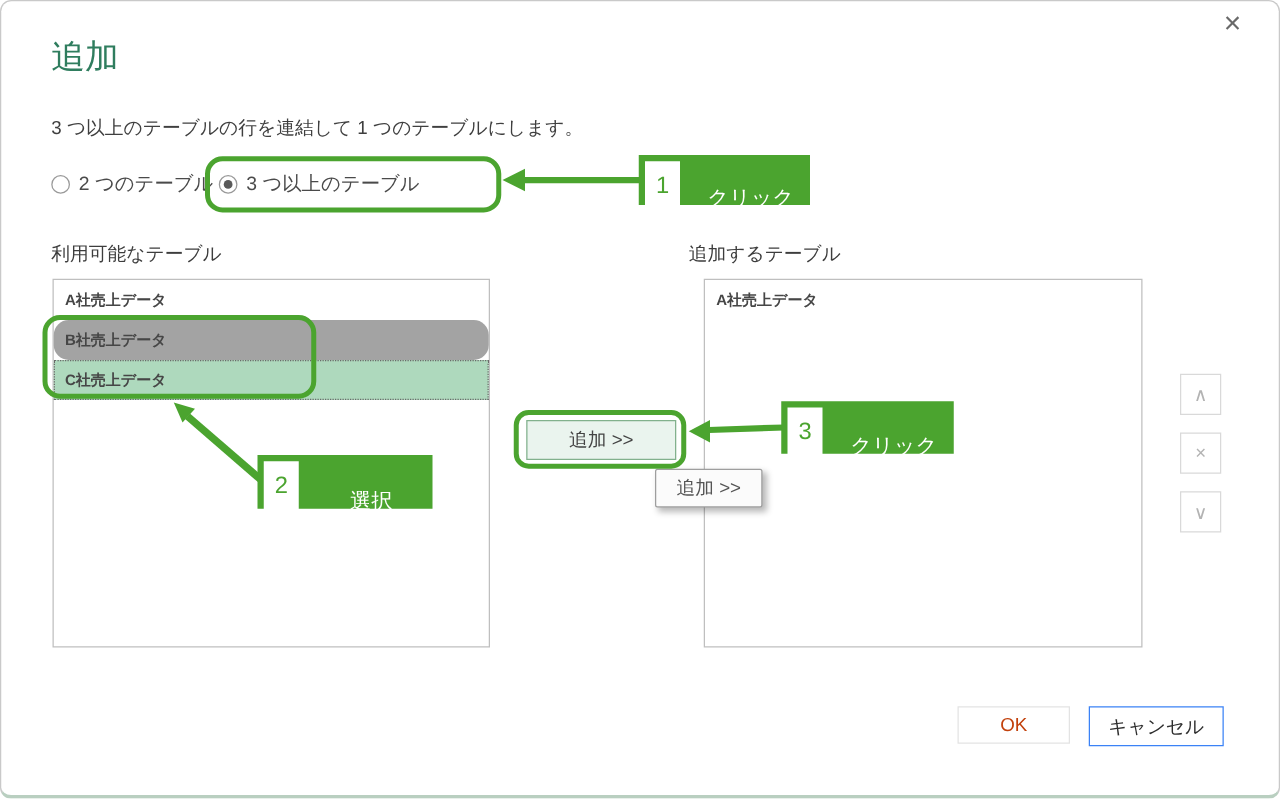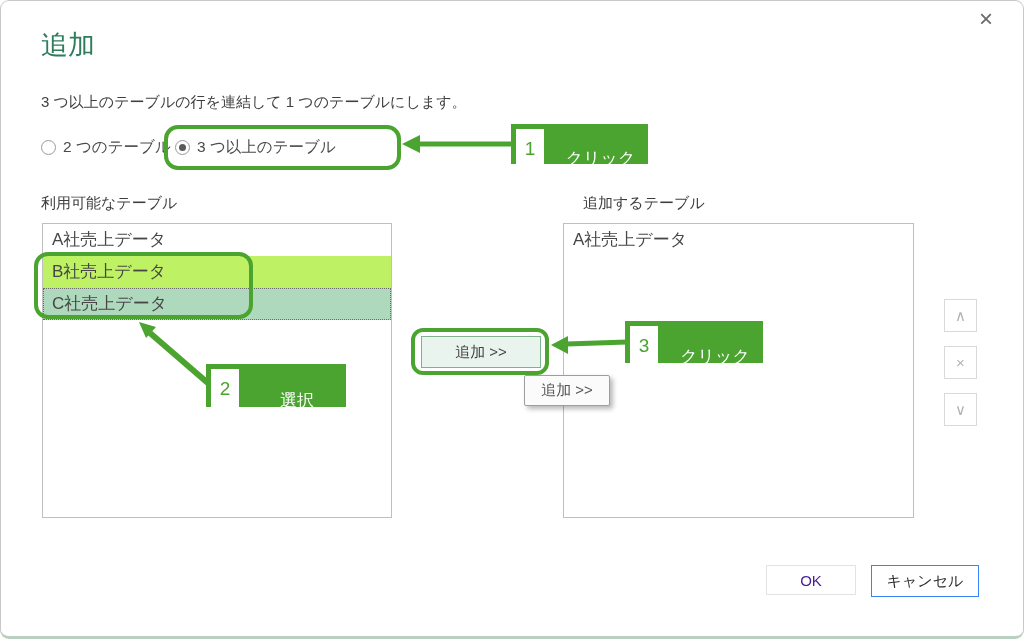--- a/index.html
+++ b/index.html
@@ -13,38 +13,38 @@
   .desc{position:absolute;left:40px;top:92px;font-size:15px;color:#3f3f3f;}
   .radio-item{position:absolute;top:136px;display:flex;align-items:center;gap:7px;
               font-size:15.5px;color:#4a4a4a;cursor:pointer;}
   .radio-circle{width:15px;height:15px;border:1px solid #999;border-radius:50%;
                 background:#fff;display:inline-flex;align-items:center;justify-content:center;
                 box-sizing:border-box;flex:0 0 auto;}
   .radio-dot{width:7px;height:7px;border-radius:50%;background:#5a5a5a;}
   .section-label{position:absolute;top:193px;font-size:15px;color:#3d3d3d;}
   .listbox{position:absolute;top:222px;width:350px;height:295px;border:1px solid #bfbfbf;
            background:#fff;box-sizing:border-box;}
-  .list-row{height:32px;line-height:32px;padding-left:9px;font-size:17px;color:#464646;
-            cursor:pointer;}
-  .row-sel-light{background:#bef264;}
+  .list-row{height:32px;line-height:32px;padding-left:9px;font-size:12px;color:#464646;
+            cursor:pointer;font-weight:bold;}
+  .row-sel-light{background:#a3a3a3;border-radius:12px;}
   .row-sel-focus{background:#aed9bd;outline:1px dotted #6a6a6a;outline-offset:-1px;}
   .add-btn{position:absolute;left:420px;top:335px;width:120px;height:32px;
            background:#eaf4ee;border:1px solid #82b18d;color:#444;font-size:15px;
            font-family:inherit;cursor:pointer;}
   .tooltip{position:absolute;left:523px;top:374px;width:84px;height:29px;
            background:#fbfbfb;border:1px solid #9e9e9e;border-radius:2px;
            box-shadow:3px 3px 5px rgba(0,0,0,0.28);display:flex;align-items:center;
            justify-content:center;font-size:15px;color:#555;}
   .side-btn{position:absolute;left:943px;width:33px;height:33px;background:#fff;
             border:1px solid #d9d9d9;color:#b3b3b3;font-size:15px;display:flex;
             align-items:center;justify-content:center;cursor:pointer;box-sizing:border-box;}
   .footer-btn{position:absolute;top:564px;box-sizing:border-box;background:#fff;
               font-size:15px;font-family:inherit;display:flex;align-items:center;
               justify-content:center;}
-  .ok{left:765px;width:90px;height:30px;border:1px solid #e3e3e3;color:#4c1d95;}
+  .ok{left:765px;width:90px;height:30px;border:1px solid #e3e3e3;color:#c2410c;}
   .cancel{left:870px;width:108px;height:32px;border:1px solid #3b82f6;color:#2e2e2e;cursor:pointer;}
   .ann-ring{position:absolute;border:4px solid #4ba42f;border-radius:14px;
             box-sizing:border-box;pointer-events:none;}
   .ring-radio{left:163px;top:124px;width:237px;height:45px;}
   .ring-items{left:33px;top:251px;width:219px;height:67px;}
   .ring-addbtn{left:410px;top:327px;width:138px;height:47px;border-radius:12px;}
   .ann-box{position:absolute;background:#4ba42f;color:#fff;overflow:visible;}
   .ann-box .ann-label{position:absolute;left:46px;right:4px;top:0;bottom:0;display:flex;
             align-items:center;justify-content:center;font-size:17px;color:#fff;margin-top:29px;}
   .ann-num{position:absolute;left:5px;top:5px;width:28px;height:40px;background:#fff;
@@ -71,21 +71,21 @@
       <span>2 つのテーブル</span>
     </div>
     <div class="radio-item" style="left:174px;">
       <span class="radio-circle">
         <span class="radio-dot"></span>
       </span>
       <span>3 つ以上のテーブル</span>
     </div>
 
     <div class="section-label" style="left:40px;">利用可能なテーブル</div>
-    <div class="section-label" style="left:582px;">追加するテーブル</div>
+    <div class="section-label" style="left:550px;">追加するテーブル</div>
 
     <div class="listbox" style="left:41px;">
       <div class="list-row">A社売上データ</div>
       <div class="list-row row-sel-light">B社売上データ</div>
       <div class="list-row row-sel-focus">C社売上データ</div>
     </div>
 
     <div class="listbox" style="left:562px;width:351px;">
       <div class="list-row">A社売上データ</div>
     </div>

